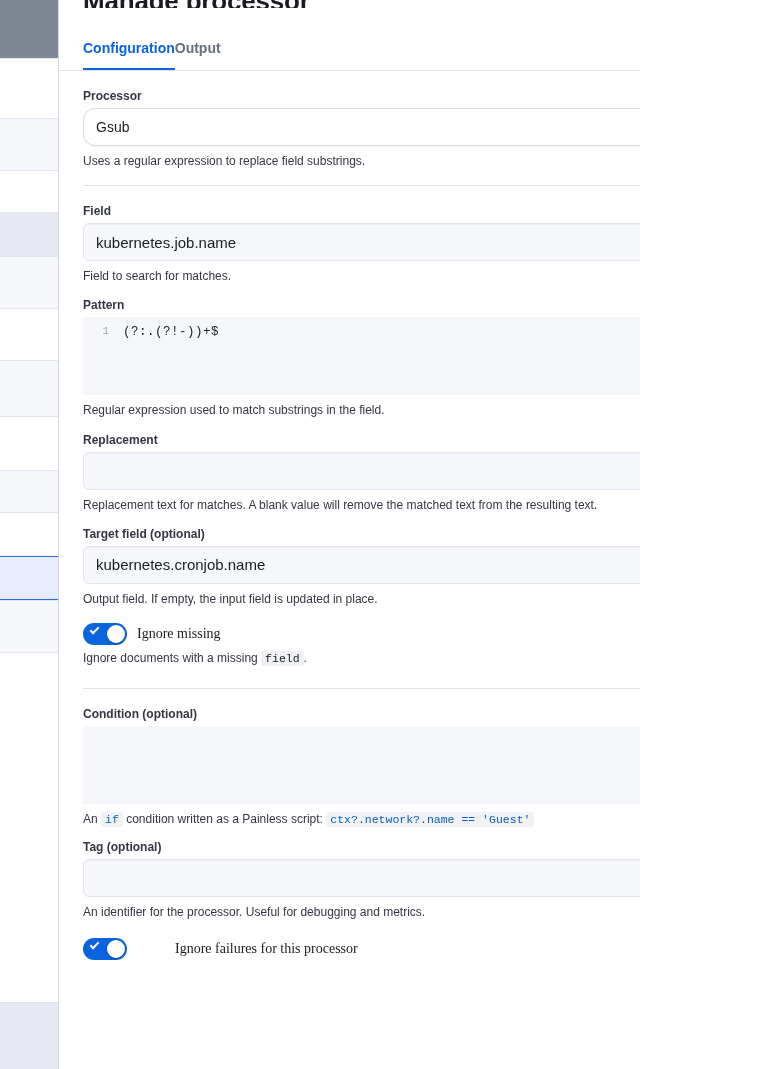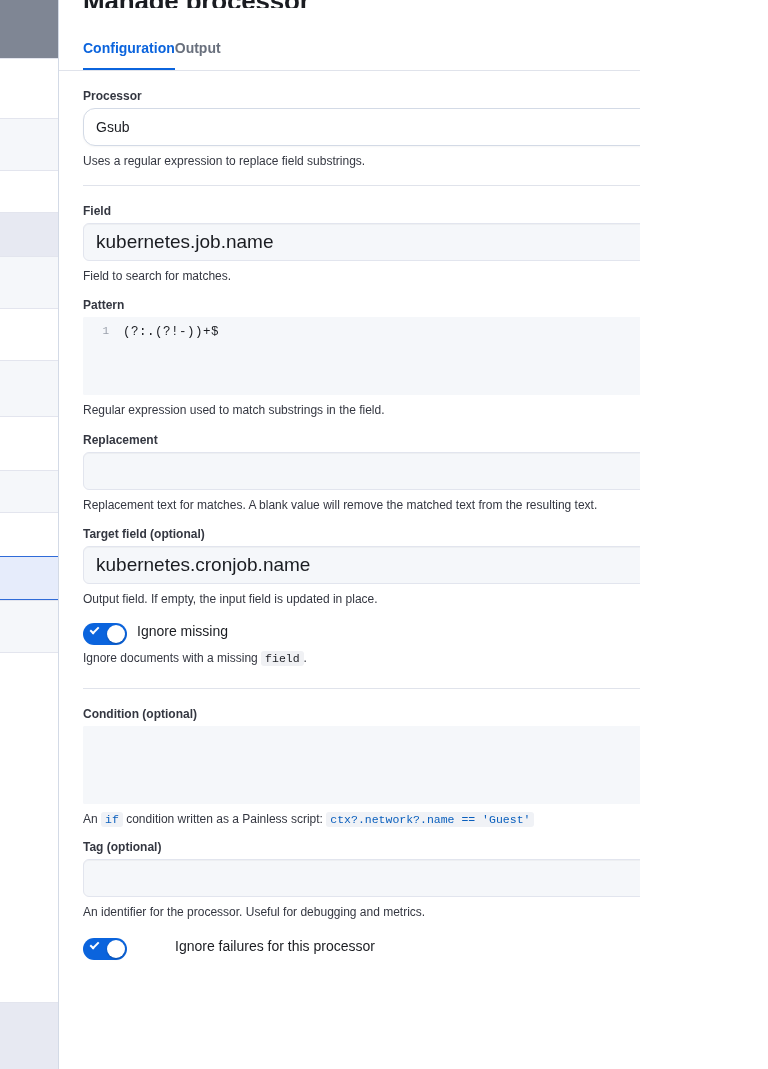--- a/index.html
+++ b/index.html
@@ -121,21 +121,21 @@
     border-top: 1px solid #e0e3eb;
     margin: 16px 0 0 0;
   }
 
   .control {
     width: 100%;
     height: 38px;
     background: #f5f7fa;
     border: 1px solid #e2e5ee;
     border-radius: 6px;
-    font-size: 19px;
+    font-size: 15px;
     color: #1a1c21;
     padding: 16px 12px;
     font-family: "Liberation Sans", sans-serif;
     box-shadow: 0 1px 0 rgba(0,0,0,0.03) inset;
   }
   .control::placeholder { color: #8f949e; }
 
   
   .combo {
     position: relative;
@@ -217,23 +217,24 @@
     position: absolute;
     left: 2px; top: 4px;
     width: 5px; height: 50px;
     background: #cfd4de;
     border-radius: 3px;
   }
 
   
   .toggle-row {
     display: flex;
-    align-items: flex-start;
+    align-items: center;
     gap: 10px;
     padding-top: 16px;
+    font-family: Liberation Serif, serif;
   }
   .switch {
     width: 44px;
     height: 22px;
     border-radius: 12px;
     background: #0b64dd;
     position: relative;
     cursor: pointer;
     flex: 0 0 auto;
   }

